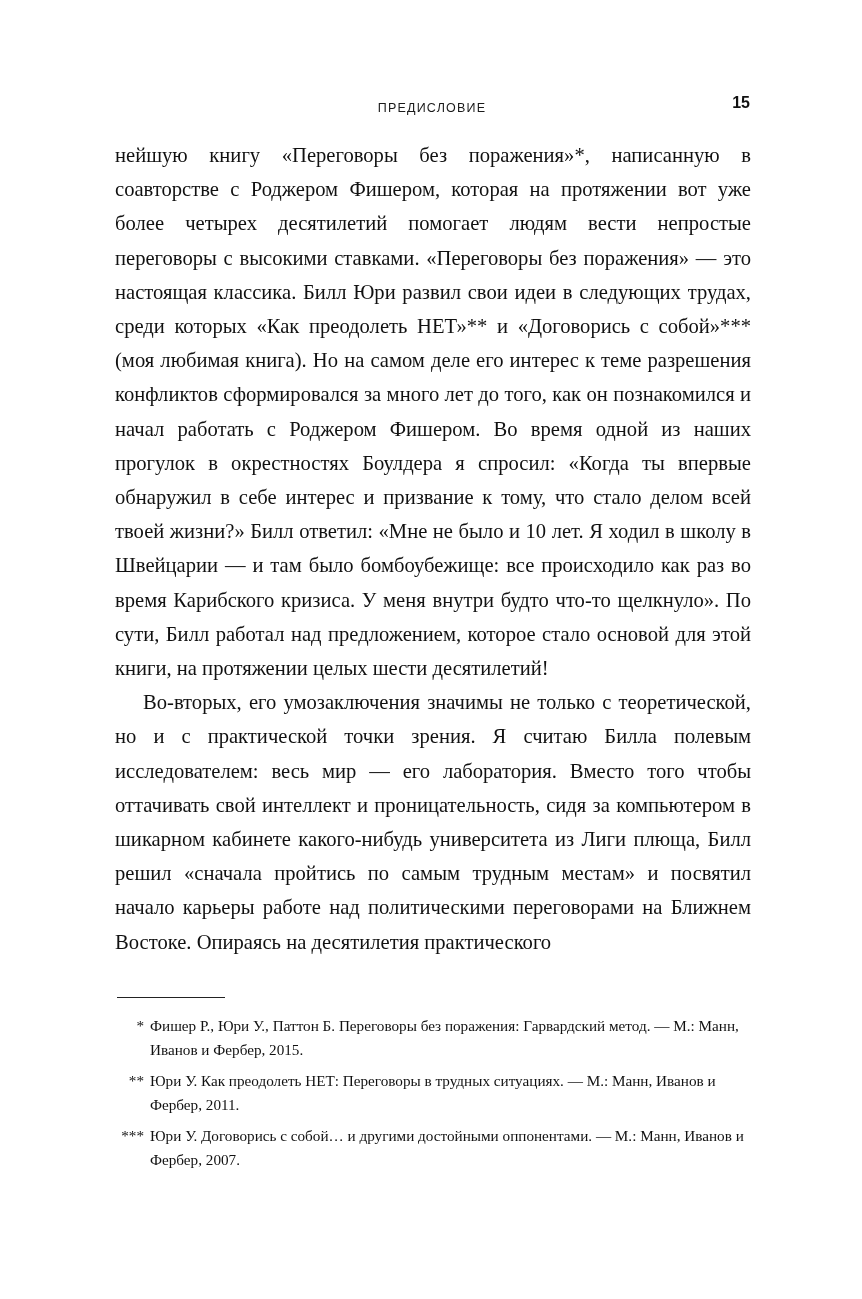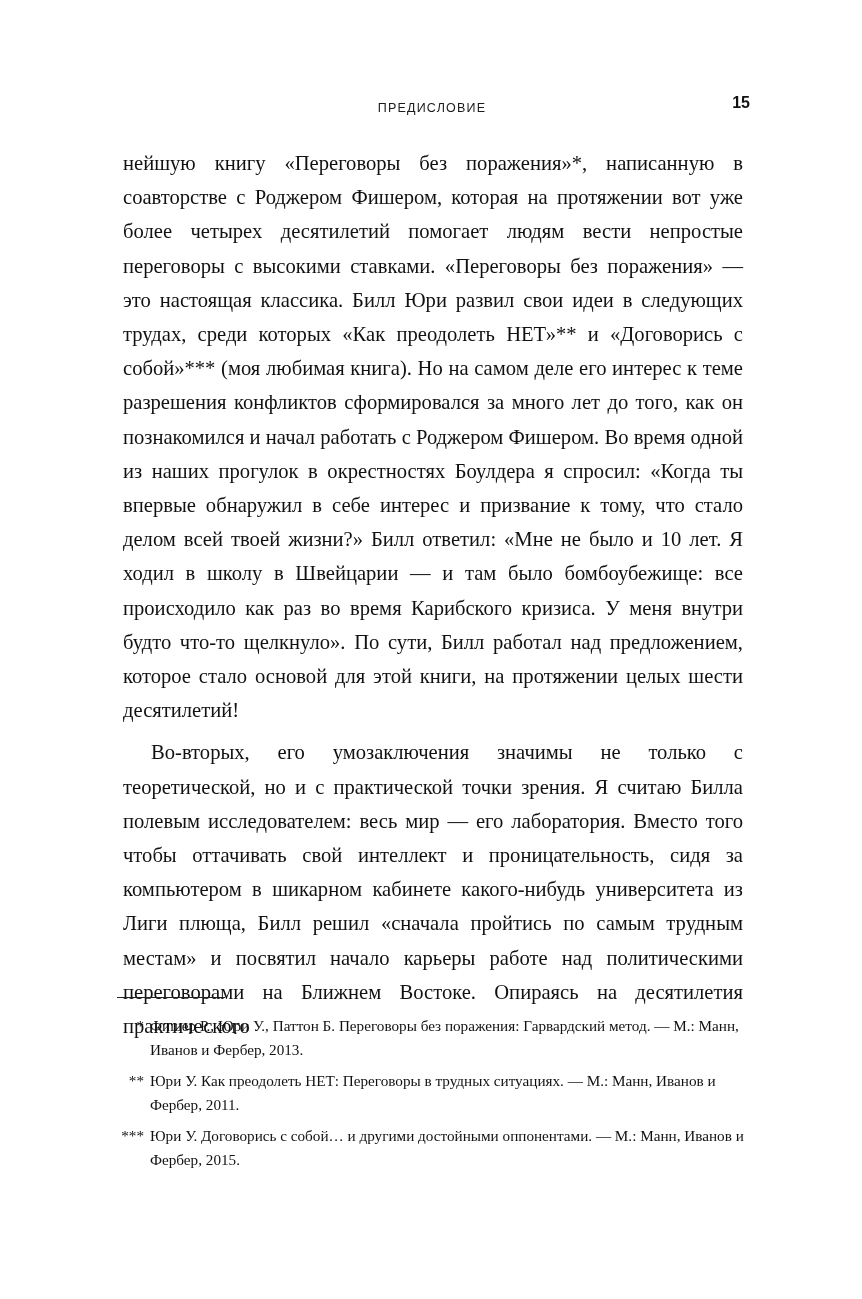--- a/index.html
+++ b/index.html
@@ -58,21 +58,21 @@
     top: 138px;
     width: 636px;
     font-size: 20.6px;
     line-height: 34.2px;
     text-align: justify;
     text-justify: inter-word;
     color: #111111;
     hyphens: manual;
   }
   .body-text p {
-    margin: 8px;
+    margin: 0;
   }
   .body-text p.indent {
     text-indent: 28px;
   }
   
   .footnote-rule {
     position: absolute;
     left: 117px;
     top: 997px;
     width: 108px;
@@ -119,25 +119,25 @@
   <div class="body-text">
     <p>нейшую книгу «Переговоры без поражения»*, написанную в соавторстве с Роджером Фишером, которая на протяжении вот уже более четырех десятилетий помогает людям вести непростые переговоры с высокими ставками. «Переговоры без поражения» — это настоящая классика. Билл Юри развил свои идеи в следующих трудах, среди которых «Как преодолеть НЕТ»** и «Договорись с собой»*** (моя любимая книга). Но на самом деле его интерес к теме разрешения конфликтов сформировался за много лет до того, как он познакомился и начал работать с Роджером Фишером. Во время одной из наших прогулок в окрестностях Боулдера я спросил: «Когда ты впервые обнаружил в себе интерес и призвание к тому, что стало делом всей твоей жизни?» Билл ответил: «Мне не было и 10 лет. Я ходил в школу в Швейцарии — и там было бомбоубежище: все происходило как раз во время Карибского кризиса. У меня внутри будто что-то щелкнуло». По сути, Билл работал над предложением, которое стало основой для этой книги, на протяжении целых шести десятилетий!</p>
     <p class="indent">Во-вторых, его умозаключения значимы не только с теоретической, но и с практической точки зрения. Я считаю Билла полевым исследователем: весь мир — его лаборатория. Вместо того чтобы оттачивать свой интеллект и проницательность, сидя за компьютером в шикарном кабинете какого-нибудь университета из Лиги плюща, Билл решил «сначала пройтись по самым трудным местам» и посвятил начало карьеры работе над политическими переговорами на Ближнем Востоке. Опираясь на десятилетия практического</p>
   </div>
 
   <div class="footnote-rule"></div>
 
   <div class="footnotes">
     <div class="footnote">
       <span class="marker">*</span>
-      <span class="fn-text">Фишер Р., Юри У., Паттон Б. Переговоры без поражения: Гарвардский метод. — М.: Манн, Иванов и Фербер, 2013.</span>
+      <span class="fn-text">Фишер Р., Юри У., Паттон Б. Переговоры без поражения: Гарвардский метод. — М.: Манн, Иванов и Фербер, 2015.</span>
     </div>
     <div class="footnote">
       <span class="marker">**</span>
       <span class="fn-text">Юри У. Как преодолеть НЕТ: Переговоры в трудных ситуациях. — М.: Манн, Иванов и Фербер, 2011.</span>
     </div>
     <div class="footnote">
       <span class="marker">***</span>
-      <span class="fn-text">Юри У. Договорись с собой… и другими достойными оппонентами. — М.: Манн, Иванов и Фербер, 2015.</span>
+      <span class="fn-text">Юри У. Договорись с собой… и другими достойными оппонентами. — М.: Манн, Иванов и Фербер, 2007.</span>
     </div>
   </div>
 
 </div>
 
 </body></html>

